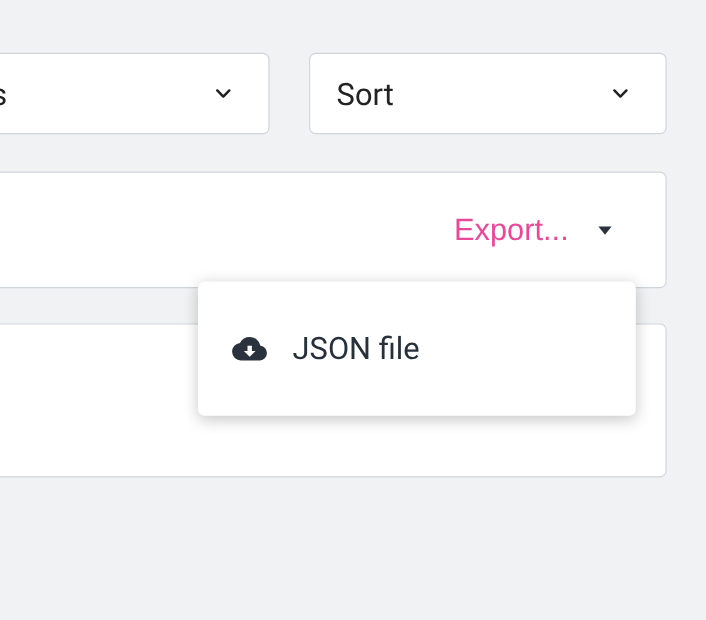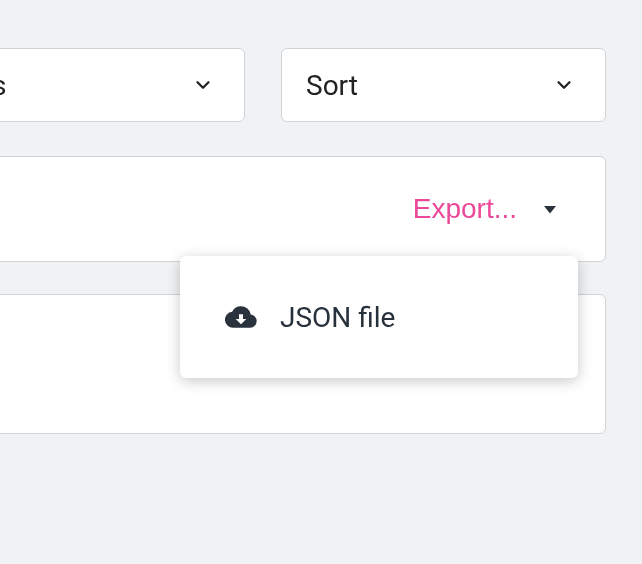--- a/index.html
+++ b/index.html
@@ -80,23 +80,22 @@
       left: 180px;
       width: 398px;
       background: #fff;
       border-radius: 6px;
       box-shadow: 0 3px 14px rgba(0,0,0,0.22);
       padding: 24px 0;
       z-index: 10;
     }
     .menu-item {
       display: flex;
-      align-items: center;
       gap: 22px;
-      padding: 20px 44px;
+      padding: 20px 30px;
       font-size: 28px;
       color: #27313c;
       cursor: pointer;
     }
 
     .icon-slot {
       width: 34px;
       height: 34px;
       display: inline-flex;
       align-items: center;

